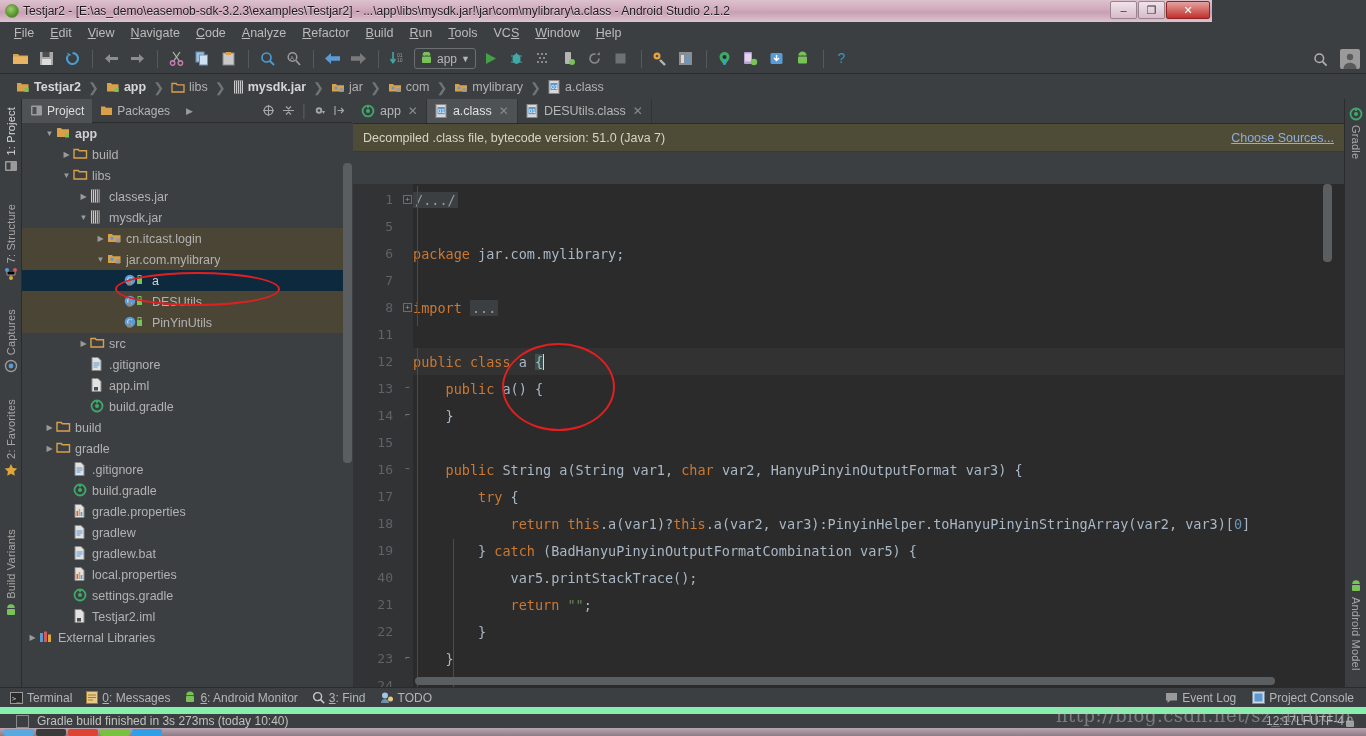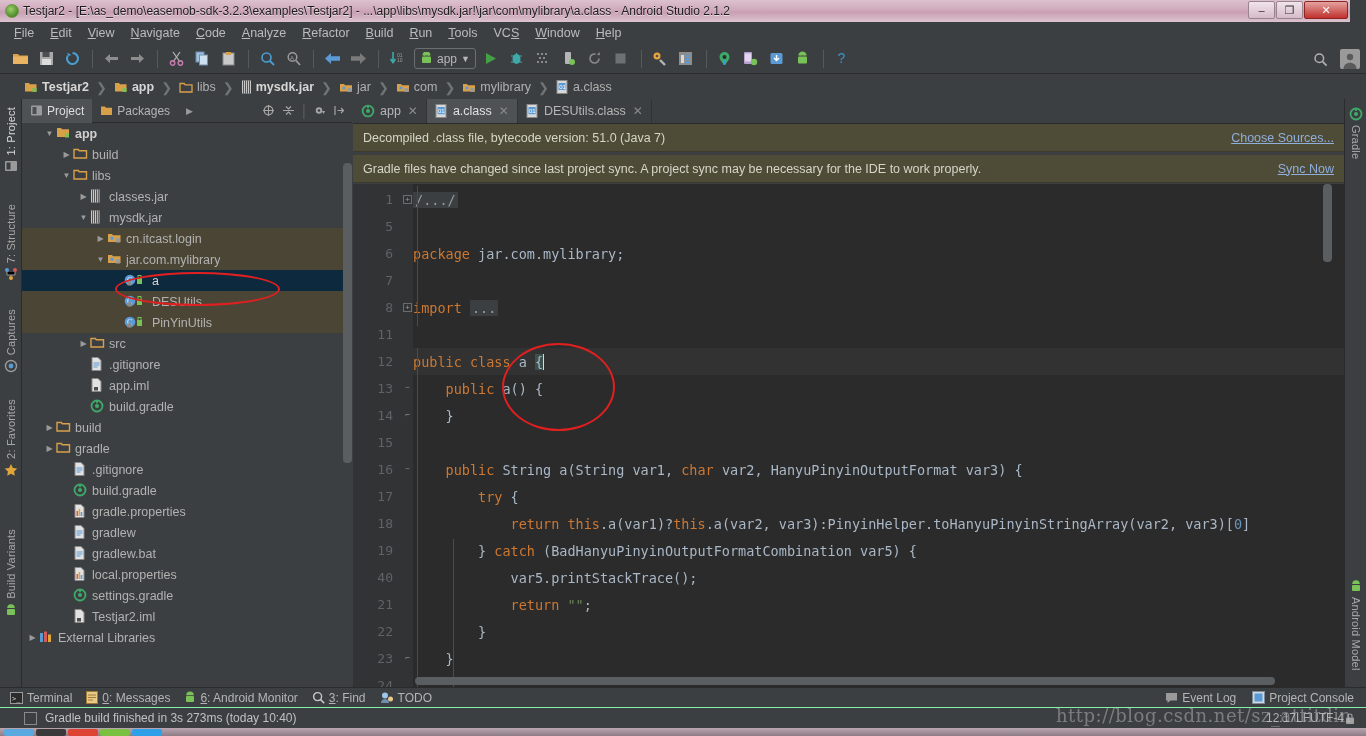--- a/index.html
+++ b/index.html
@@ -6,21 +6,21 @@
   html, body {
     width: 1366px; height: 736px;
     overflow: hidden;
     font-family: "Liberation Sans", sans-serif;
     background: #3c3f41;
   }
   .app { position: relative; width: 1366px; height: 736px; background: #3c3f41; }
 
   
   .titlebar {
-    position: absolute; left: 0; top: 0; width: 1350px; height: 22px;
+    position: absolute; left: 0; top: 0; width: 1212px; height: 22px;
     background: linear-gradient(to bottom, #dcc2cd 0%, #cfa9bb 45%, #c89fb4 55%, #dcc3ce 100%);
     display: flex; align-items: center;
   }
   .titlebar .tb-icon {
     width: 14px; height: 14px; margin: 0 4px 0 5px;
     border-radius: 50%;
     background: radial-gradient(circle at 40% 35%, #9ccf6a, #4f8a2b 70%, #2d5418);
     border: 1px solid #6d9b45;
     flex: none;
   }
@@ -69,21 +69,21 @@
     border: 1px solid #6b6f71; border-radius: 3px; padding: 0 5px; margin: 0 3px;
     color: #b6b6b6; font-size: 12px;
   }
   .toolbar-right { position: absolute; right: 6px; top: 3px; display: flex; align-items: center; gap: 6px; }
   .avatar-box { width: 20px; height: 20px; background: #9a9a9a; border-radius: 2px;
     display:flex; align-items:flex-end; justify-content:center; overflow:hidden; }
 
   
   .breadcrumb {
     position: absolute; left: 0; top: 75px; width: 1250px; height: 24px;
-    background: #3c3f41; display: flex; align-items: center; padding-left: 24px;
+    background: #3c3f41; display: flex; align-items: center; padding-left: 16px;
   }
   .crumb { display: flex; align-items: center; font-size: 12.5px; color: #b0b0b0; white-space: nowrap; }
   .crumb .lbl { margin-left: 4px; }
   .crumb.bold .lbl { color: #d6d6d6; font-weight: bold; }
   .crumb-sep { color: #707476; margin: 0 7px; font-size: 13px; }
 
   
   .vstrip {
     position: absolute; top: 99px; width: 22px; height: 588px;
     background: #3c3f41; border-right: 1px solid #2b2b2b;
@@ -208,22 +208,22 @@
     position: absolute; left: 0; top: 687px; width: 1366px; height: 20px;
     background: #3c3f41; border-top: 1px solid #2b2b2b;
     display: flex; align-items: center; padding-left: 10px; gap: 14px;
   }
   .twb-item { display: flex; align-items: center; gap: 4px; font-size: 12px; color: #b4b4b4; white-space: nowrap; }
   .twb-right { margin-left: auto; display: flex; align-items: center; gap: 16px; padding-right: 12px; }
   .twb-item .u { text-decoration: underline; }
 
   .statusbar {
     position: absolute; left: 0; top: 707px; width: 1366px; height: 21px;
-    background: #3c3f41; border-top: 1px solid #86efac;
-    display: flex; align-items: center; padding-left: 24px;
+    background: #3c3f41; border-top: 7px solid #86efac;
+    display: flex; align-items: center; padding-left: 16px;
   }
   .sb-box { width: 13px; height: 13px; border: 1px solid #8a8a8a; margin-right: 8px; flex: none; }
   .sb-text { font-size: 12px; color: #c0c0c0; white-space: nowrap; }
   .sb-right { margin-left: auto; display: flex; align-items: center; padding-right: 10px;
     font-size: 12px; color: #b0b0b0; }
 
   .watermark {
     position: absolute; left: 1056px; top: 705px; width: 310px; height: 24px;
     font-family: "DejaVu Serif", serif; font-size: 18px; color: rgba(200,200,200,.45);
     letter-spacing: .5px; white-space: nowrap; pointer-events: none;
@@ -1006,24 +1006,20 @@
           </svg>
         </span>
         <span>DESUtils.class</span>
         <span class="x">✕</span>
       </div>
     </div>
 
   <div class="notice n1">
     <span>Decompiled .class file, bytecode version: 51.0 (Java 7)</span>
     <span class="link">Choose Sources...</span>
-  </div>
-  <div class="notice n2">
-    <span>Gradle files have changed since last project sync. A project sync may be necessary for the IDE to work properly.</span>
-    <span class="link">Sync Now</span>
   </div>
 
   <div class="code-wrap">
     <div class="gutter"></div>
     <div class="fold-col"></div>
     <div id="code-area">
         <div class="lnum" style="top: 2px;">1</div>
         <div class="foldmark" style="top: 11px;">+</div>
         <div class="cline" style="position: absolute; left: 60px; top: 2px;"><span class="folded">/.../</span></div>
         <div class="lnum" style="top: 29px;">5</div>

